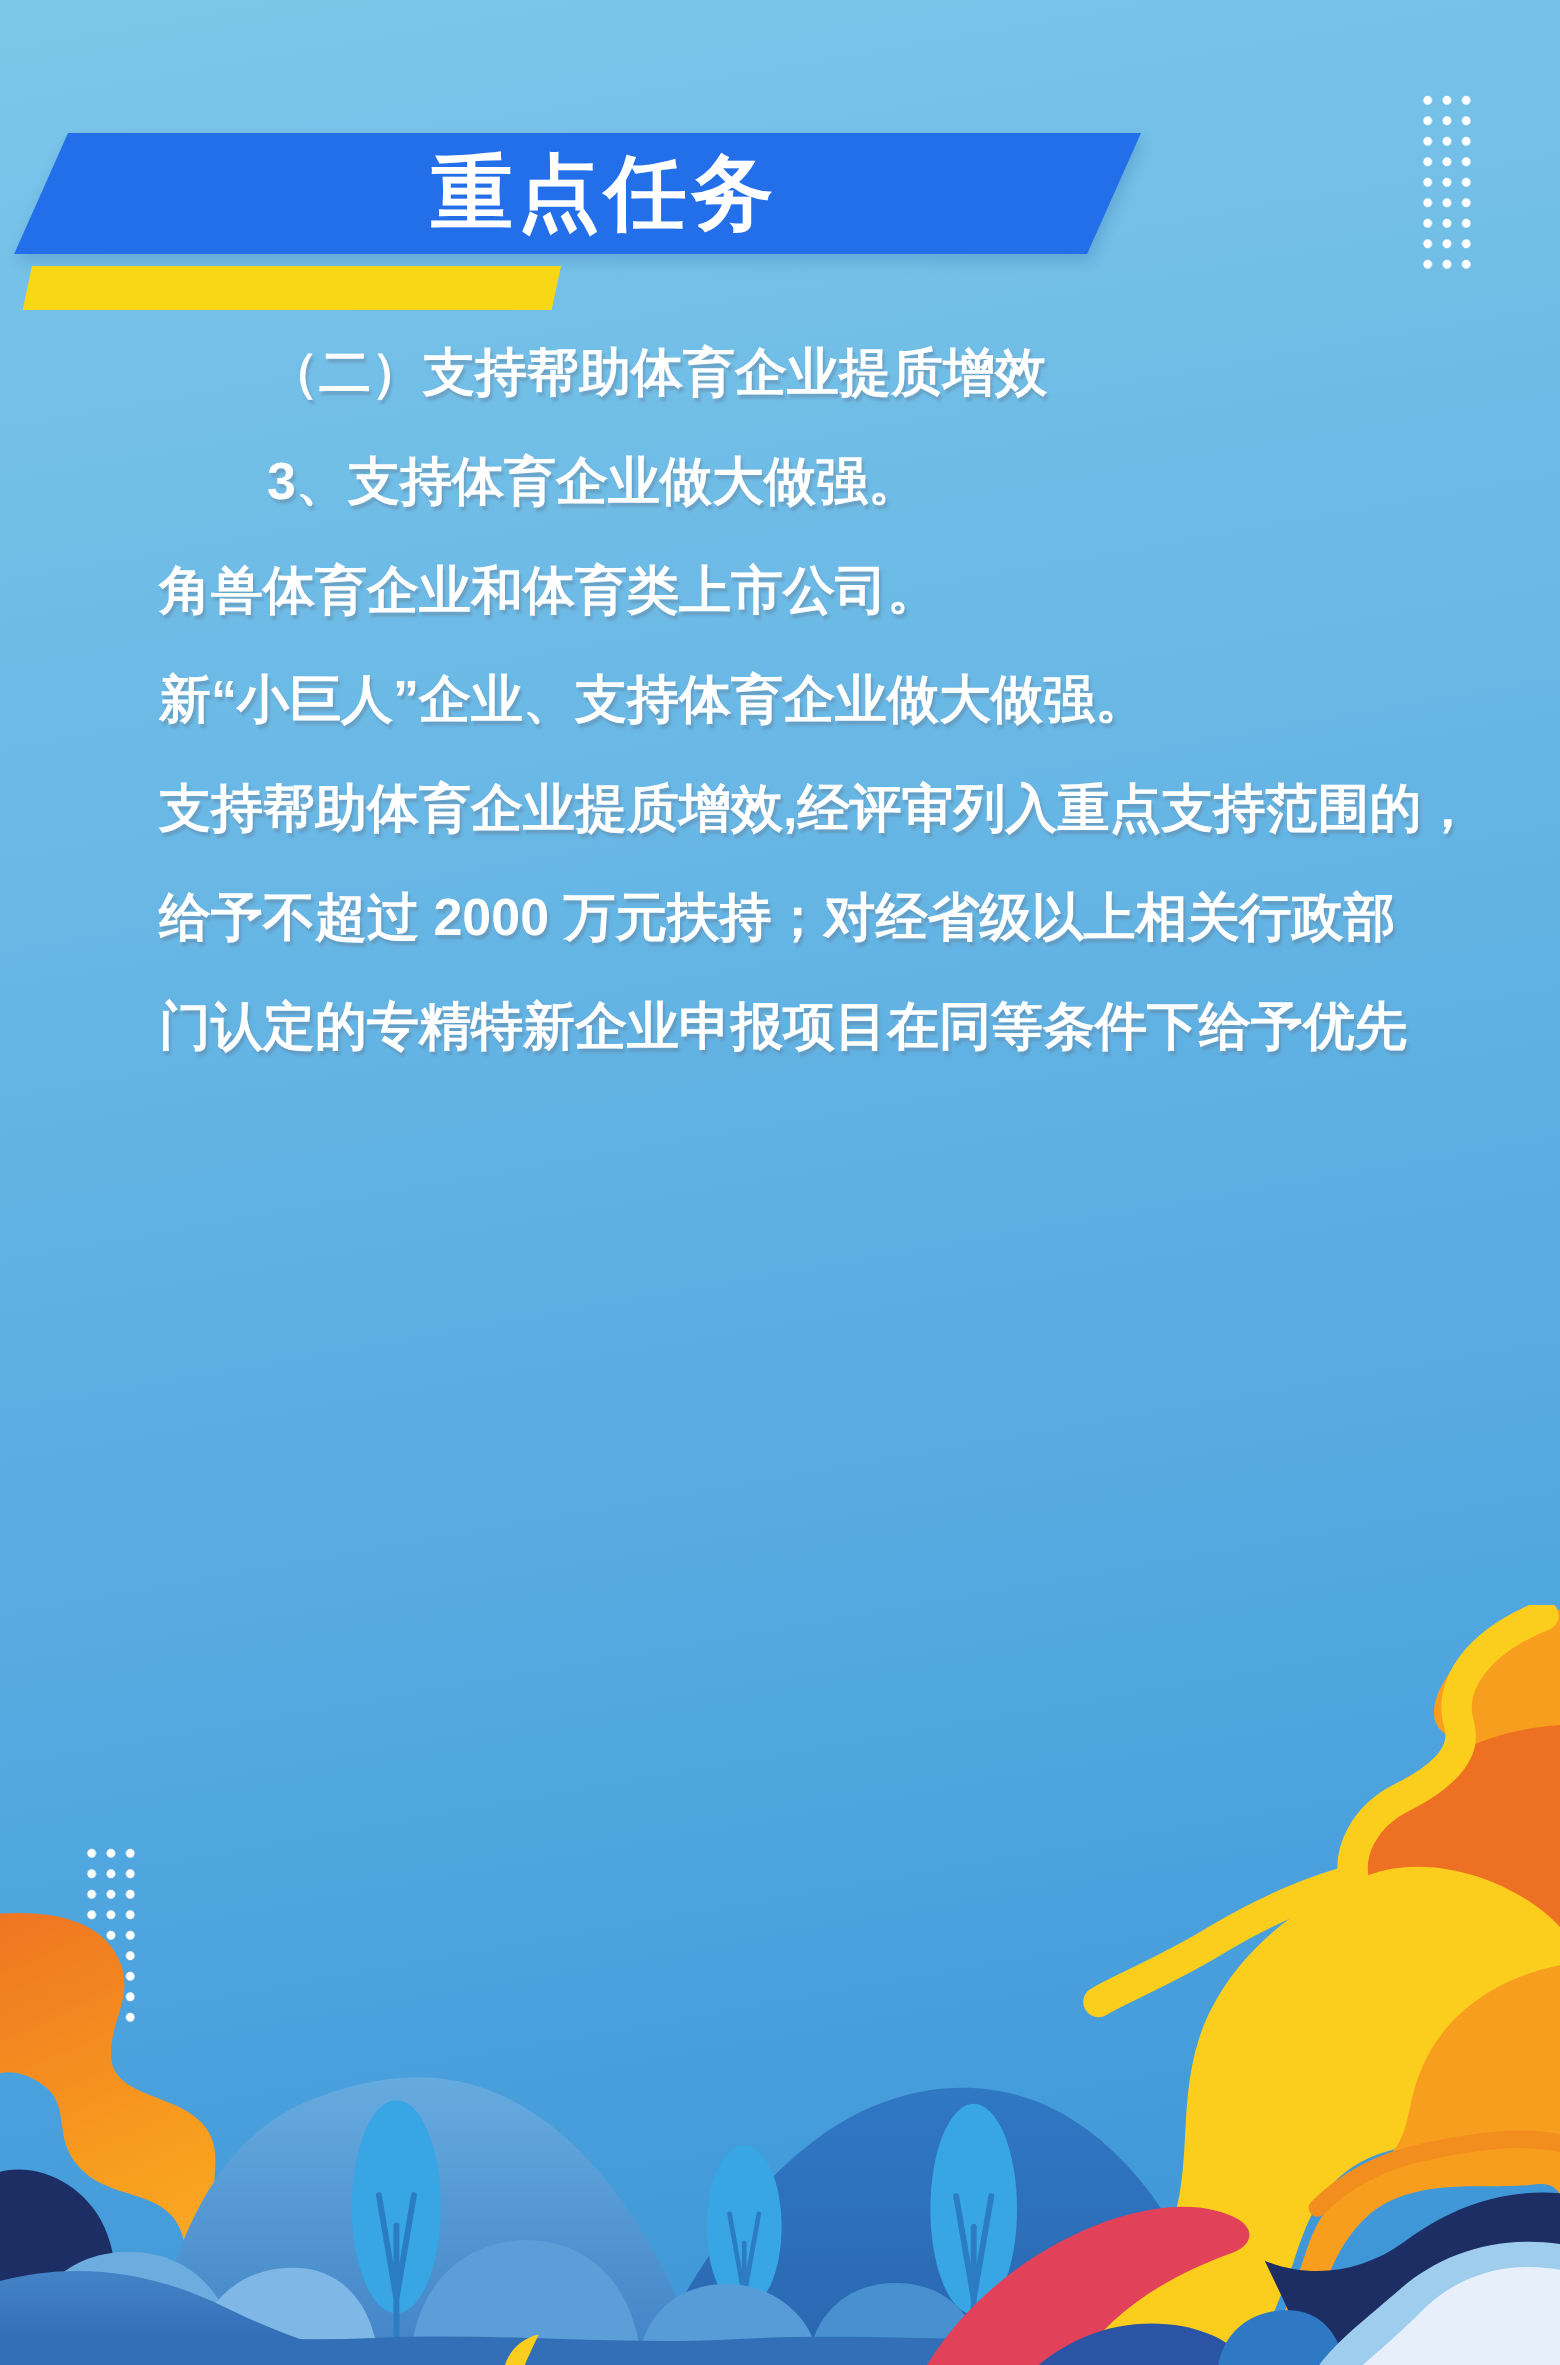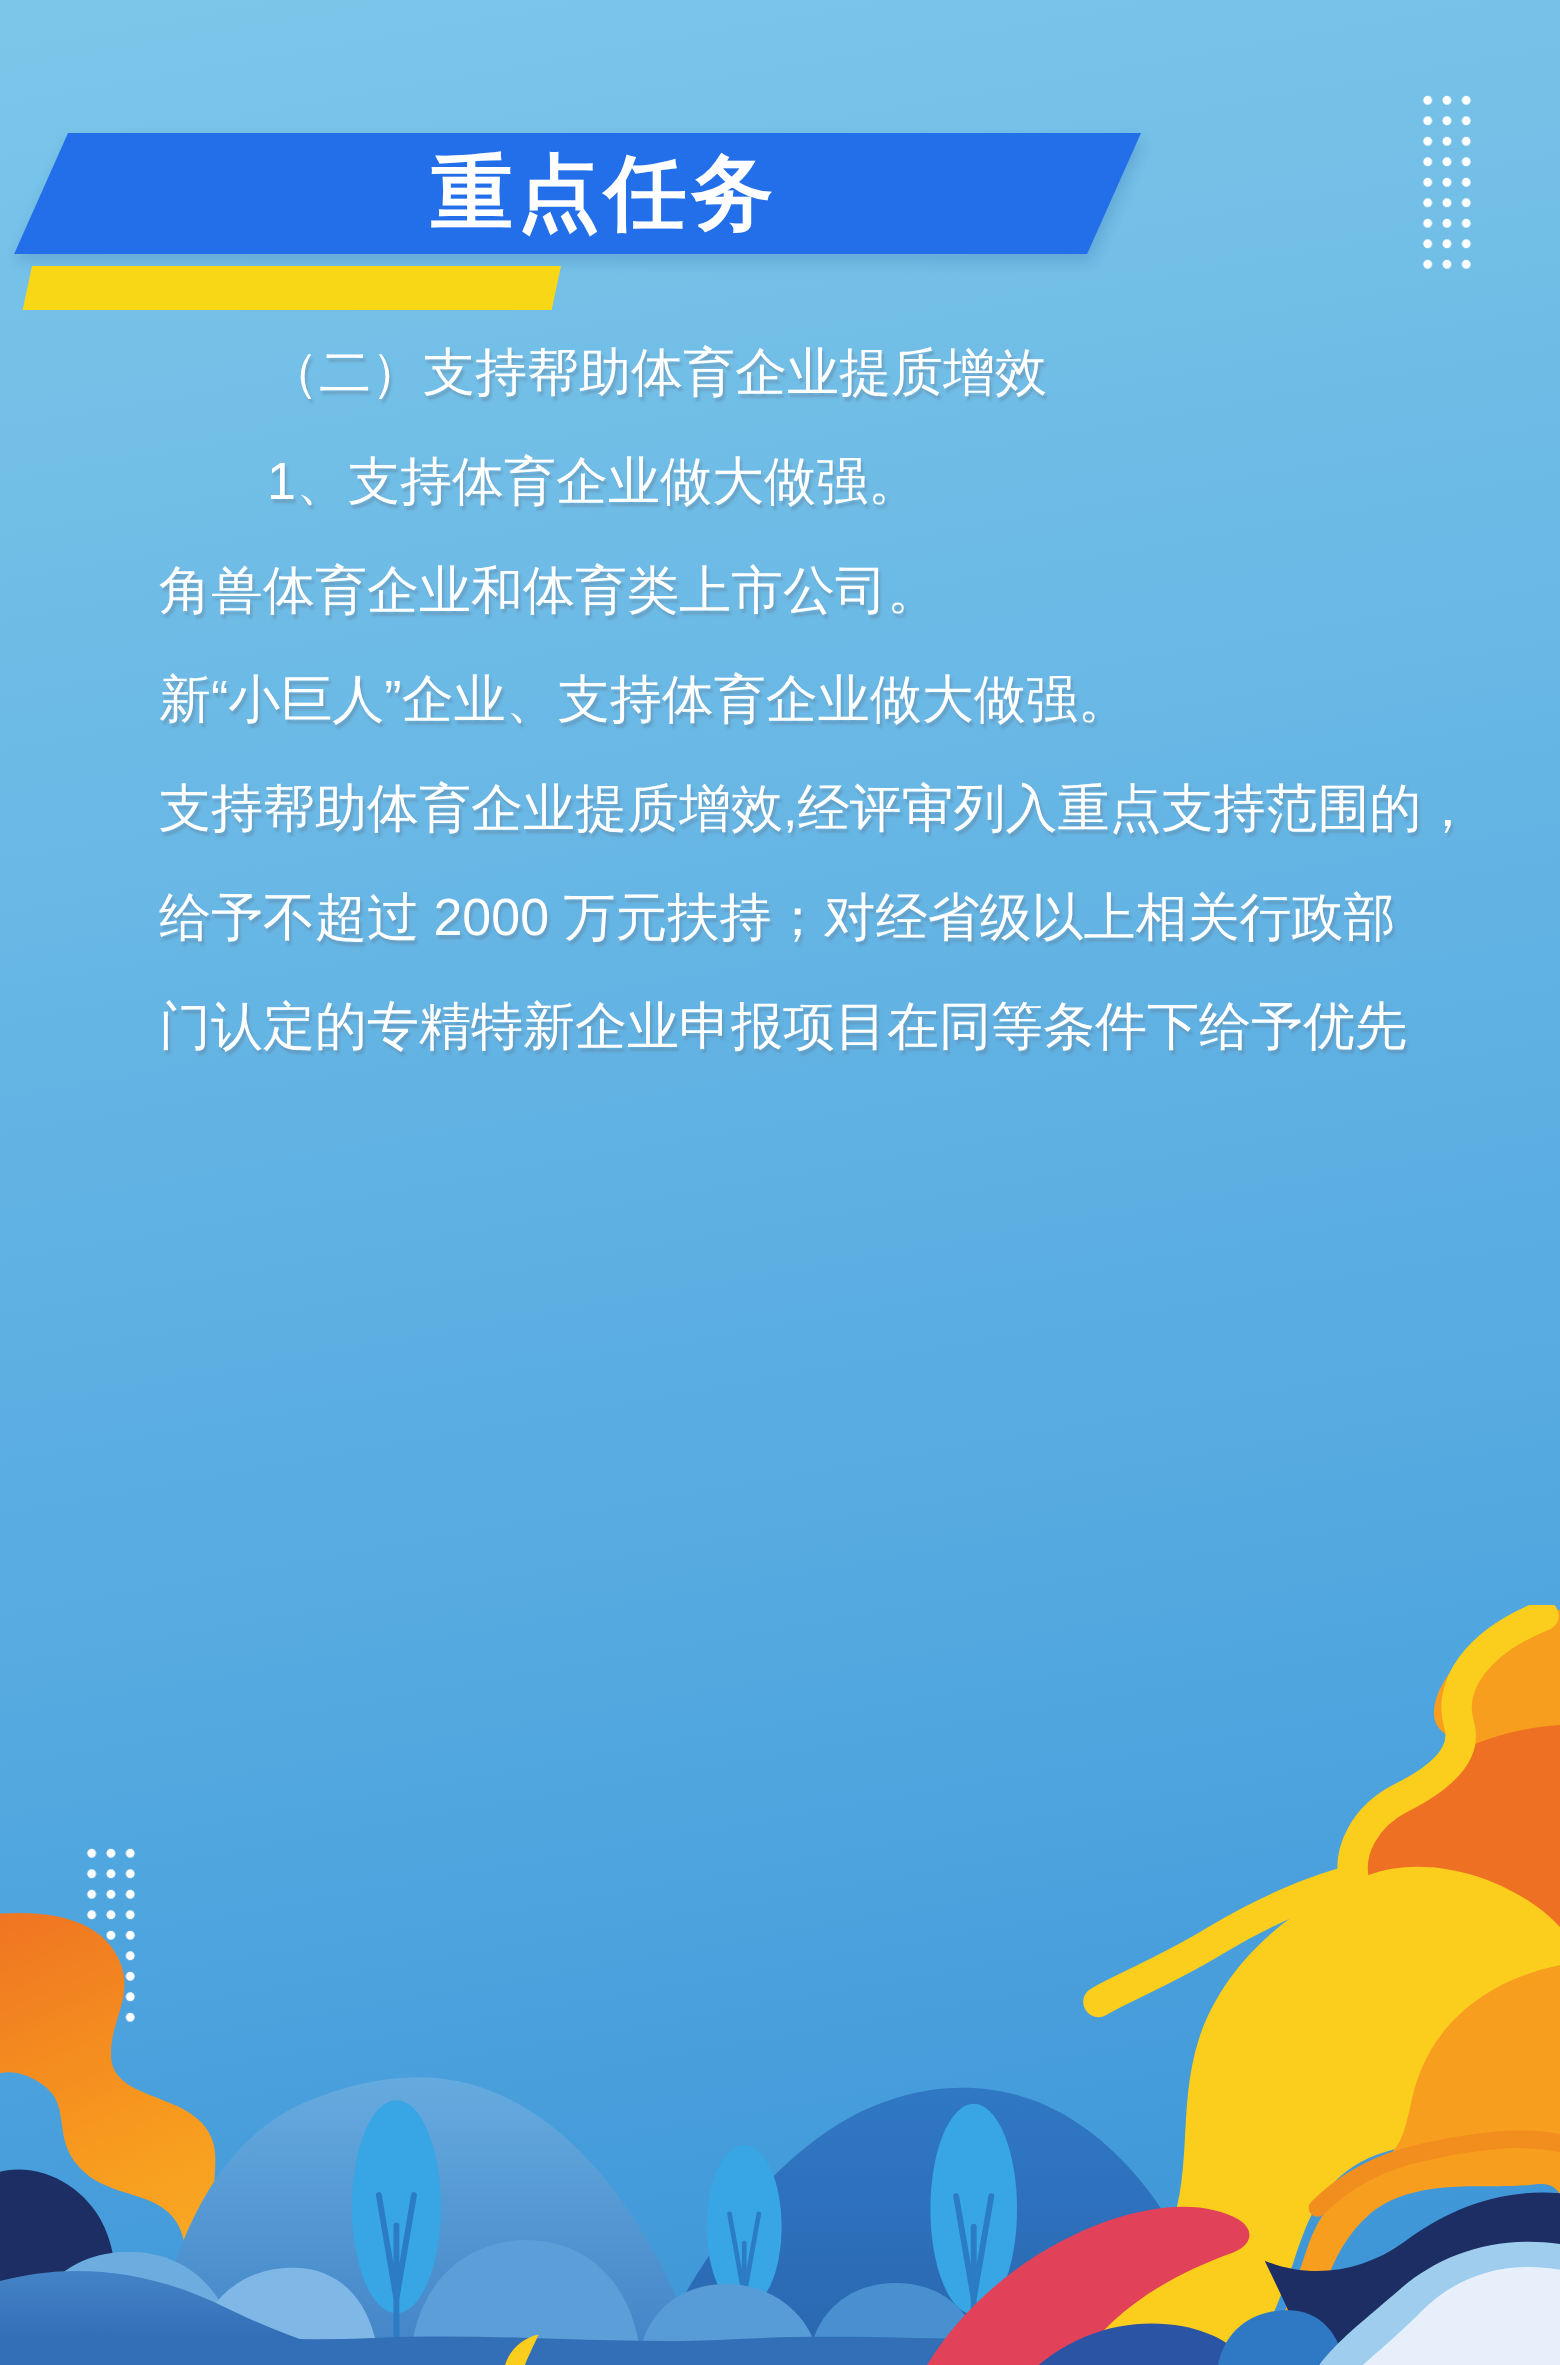--- a/index.html
+++ b/index.html
@@ -33,21 +33,21 @@
   .dots{
     position:absolute;width:58px;height:184px;
     background-image:radial-gradient(circle,#ffffff 4.1px,rgba(255,255,255,0) 4.7px);
     background-size:19.3px 20.5px;
   }
   .dots-tr{left:1418px;top:90px;}
   .dots-bl{left:82px;top:1843px;}
   
   .content{
     position:absolute;left:159px;top:318px;width:1264px;
-    color:#ffffff;font-size:52px;font-weight:400;line-height:109px;
+    color:#ffffff;font-size:52px;font-weight:700;line-height:109px;
     text-shadow:2.3px 3.5px 2.3px rgba(96,116,138,.35);
   }
   .line{white-space:nowrap;}
   .line.indent{padding-left:108px;}
   
   .scene{position:absolute;left:0;top:1605px;width:1561px;height:761px;}
 </style>
 </head>
 <body>
 
@@ -58,21 +58,21 @@
       <span class="banner-title">重点任务</span>
     </div>
   </div>
   <div class="accent-bar" style="background: rgb(248, 216, 22);"></div>
 
   <div class="dots dots-tr"></div>
   <div class="dots dots-bl"></div>
 
   <div class="content">
     <div class="line indent">（二）支持帮助体育企业提质增效</div>
-    <div class="line indent">1、支持体育企业做大做强。</div>
+    <div class="line indent">3、支持体育企业做大做强。</div>
     <div class="line">角兽体育企业和体育类上市公司。</div>
     <div class="line">新“小巨人”企业、支持体育企业做大做强。</div>
     <div class="line">支持帮助体育企业提质增效,经评审列入重点支持范围的，</div>
     <div class="line">给予不超过 2000 万元扶持；对经省级以上相关行政部</div>
     <div class="line">门认定的专精特新企业申报项目在同等条件下给予优先</div>
   </div>
 
   <svg class="scene" viewBox="0 0 2666 1300" preserveAspectRatio="none" aria-hidden="true">
     <defs>
       <linearGradient id="gBlob" x1="0" y1="0" x2="0.3" y2="1">

